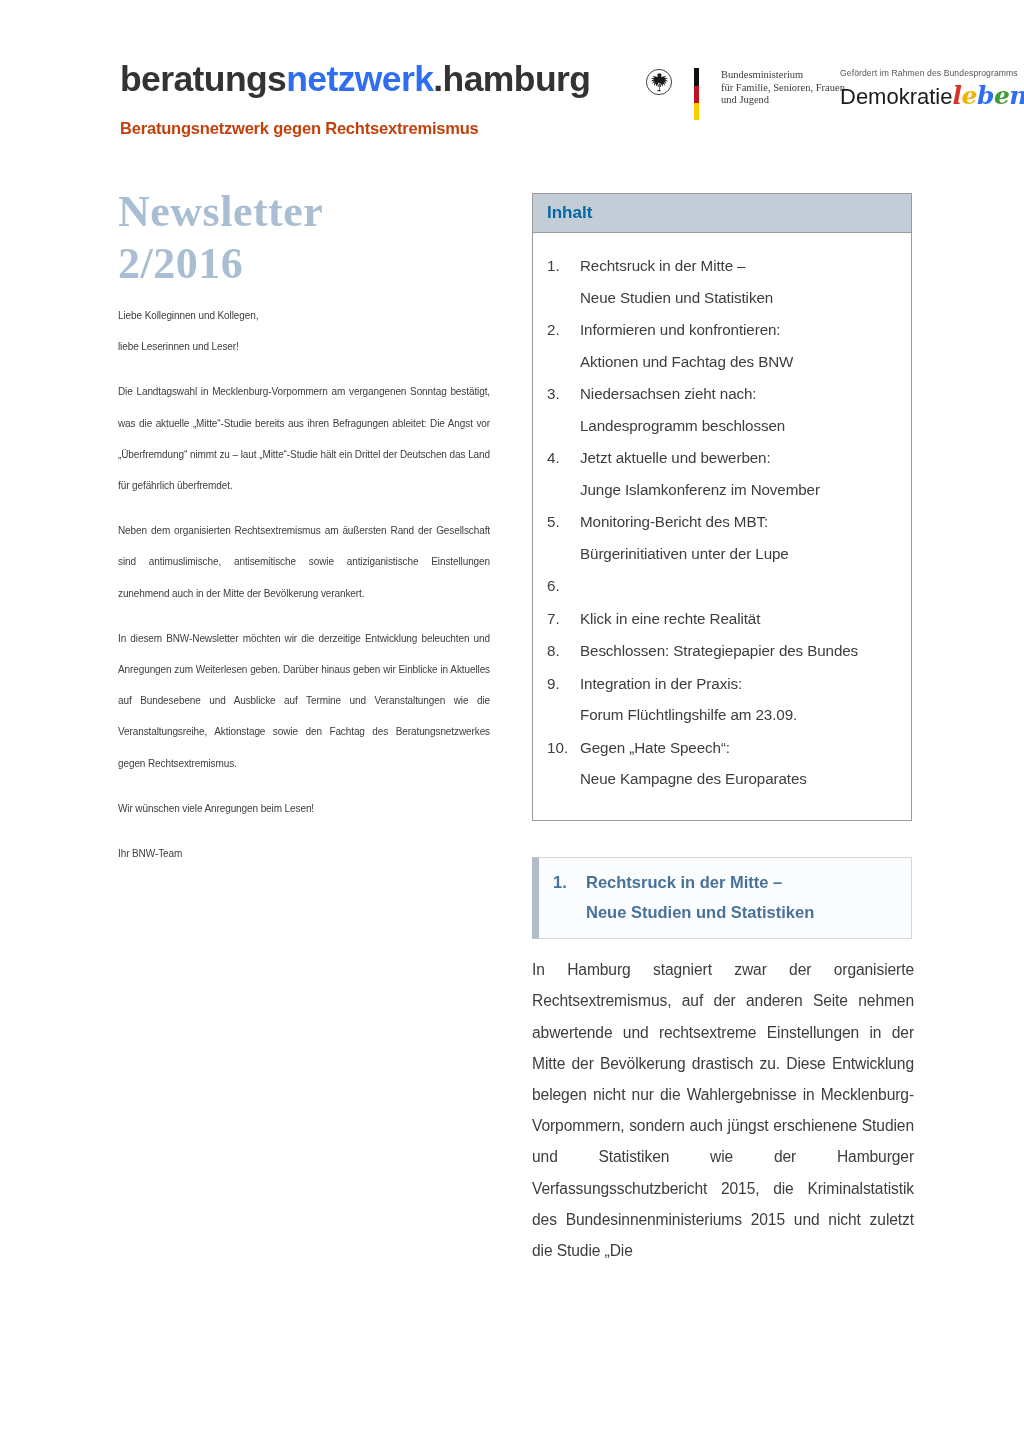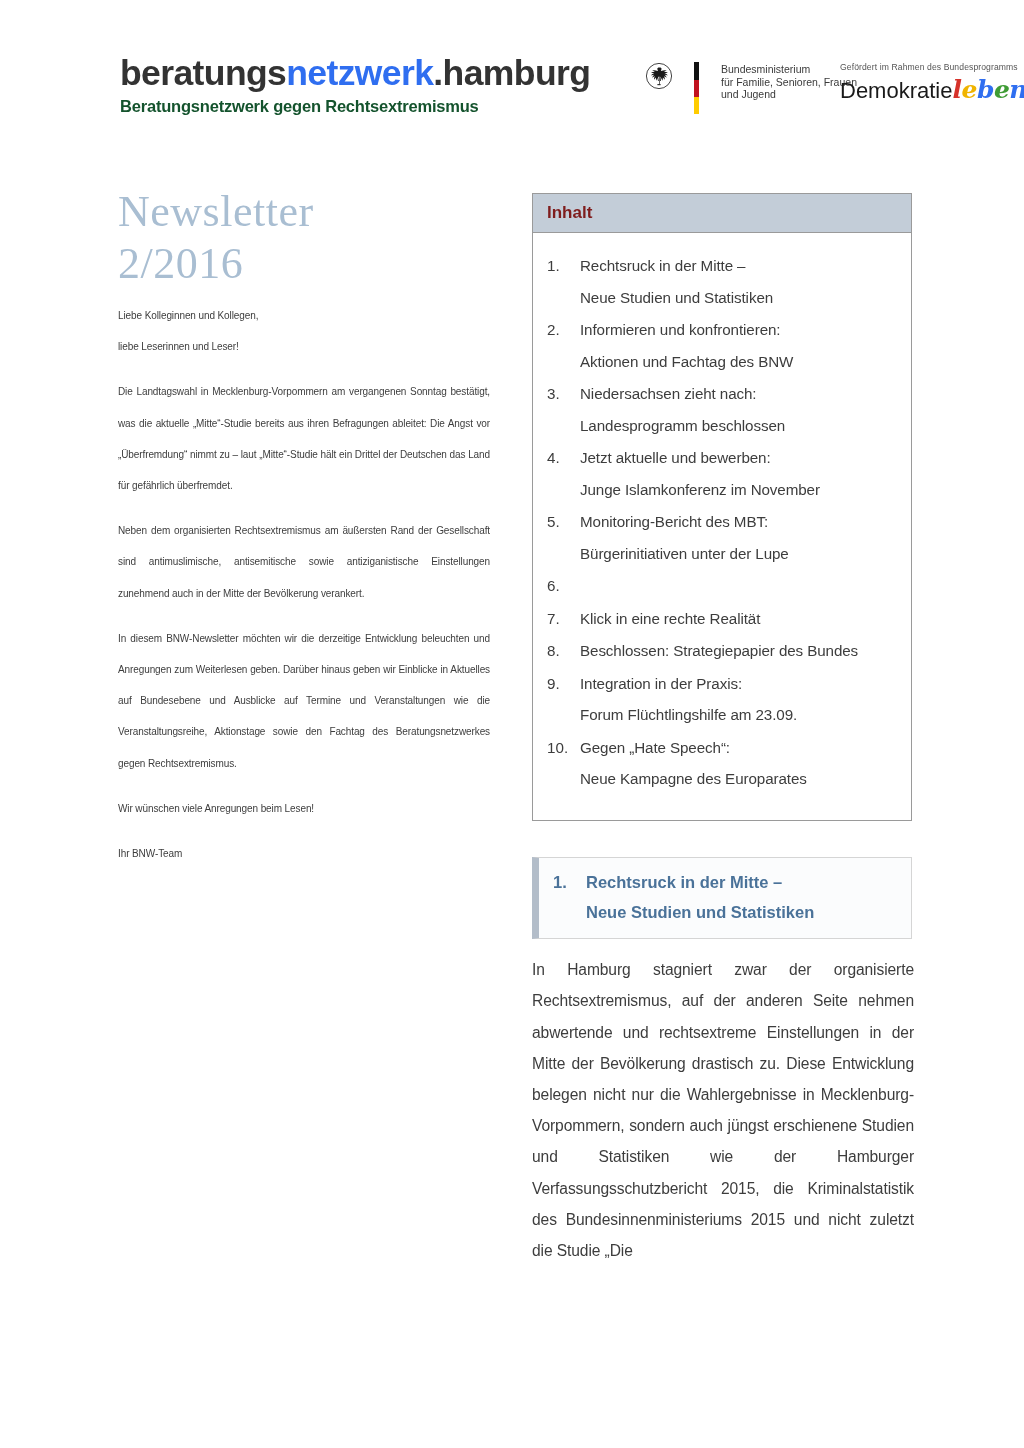--- a/index.html
+++ b/index.html
@@ -11,55 +11,56 @@
     width: 1024px;
     height: 1448px;
     position: relative;
     font-family: "Liberation Sans", sans-serif;
     overflow: hidden;
   }
 
   
   .header {
     position: absolute;
-    left: 0; top: 0;
+    left: 0; top: 6px;
     width: 1024px;
     height: 160px;
   }
   .brand {
     position: absolute;
     left: 120px;
     top: 52px;
   }
   .brand-title {
     font-size: 35.5px;
     font-weight: bold;
     letter-spacing: -0.6px;
     line-height: 42px;
     color: #333333;
     white-space: nowrap;
   }
   .brand-title .accent { color: #2f6ef0; }
   .brand-sub {
-    margin-top: 3px;
+    margin-top: 19px;
     font-size: 16.5px;
     font-weight: bold;
-    color: #14532d;
+    color: #c2410c;
     letter-spacing: -0.2px;
     white-space: nowrap;
   }
 
   
   .ministry {
     position: absolute;
     left: 646px;
     top: 62px;
     display: flex;
     align-items: flex-start;
     gap: 22px;
+    font-family: Liberation Serif, serif;
   }
   .eagle {
     width: 26px; height: 26px;
     flex: none;
     margin-top: 1px;
   }
   .flagbar {
     width: 5px;
     height: 52px;
     flex: none;
@@ -115,21 +116,21 @@
     width: 382px;
   }
 
   .news-title {
     font-family: "Liberation Serif", serif;
     font-size: 44px;
     line-height: 52px;
     color: #a9bed2;
     letter-spacing: 0.5px;
     margin: 0 0 10px 0;
-    font-weight: normal;
+    font-weight: bold;
   }
 
   .body-p {
     font-size: 10px;
     line-height: 31.2px;
     color: #3d3d3d;
     text-align: justify;
     margin: 0 0 14px 0;
     letter-spacing: -0.1px;
   }
@@ -142,21 +143,21 @@
     background: #ffffff;
     width: 380px;
     box-sizing: border-box;
   }
   .toc-head {
     background: #c3cdd8;
     border-bottom: 1px solid #9a9a9a;
     padding: 9px 12px 9px 14px;
     font-size: 17px;
     font-weight: bold;
-    color: #7f1d1d;
+    color: #0369a1;
   }
   .toc-list {
     list-style: none;
     margin: 0;
     padding: 17px 12px 24px 14px;
   }
   .toc-item {
     display: flex;
     align-items: flex-start;
     margin-bottom: 1px;

